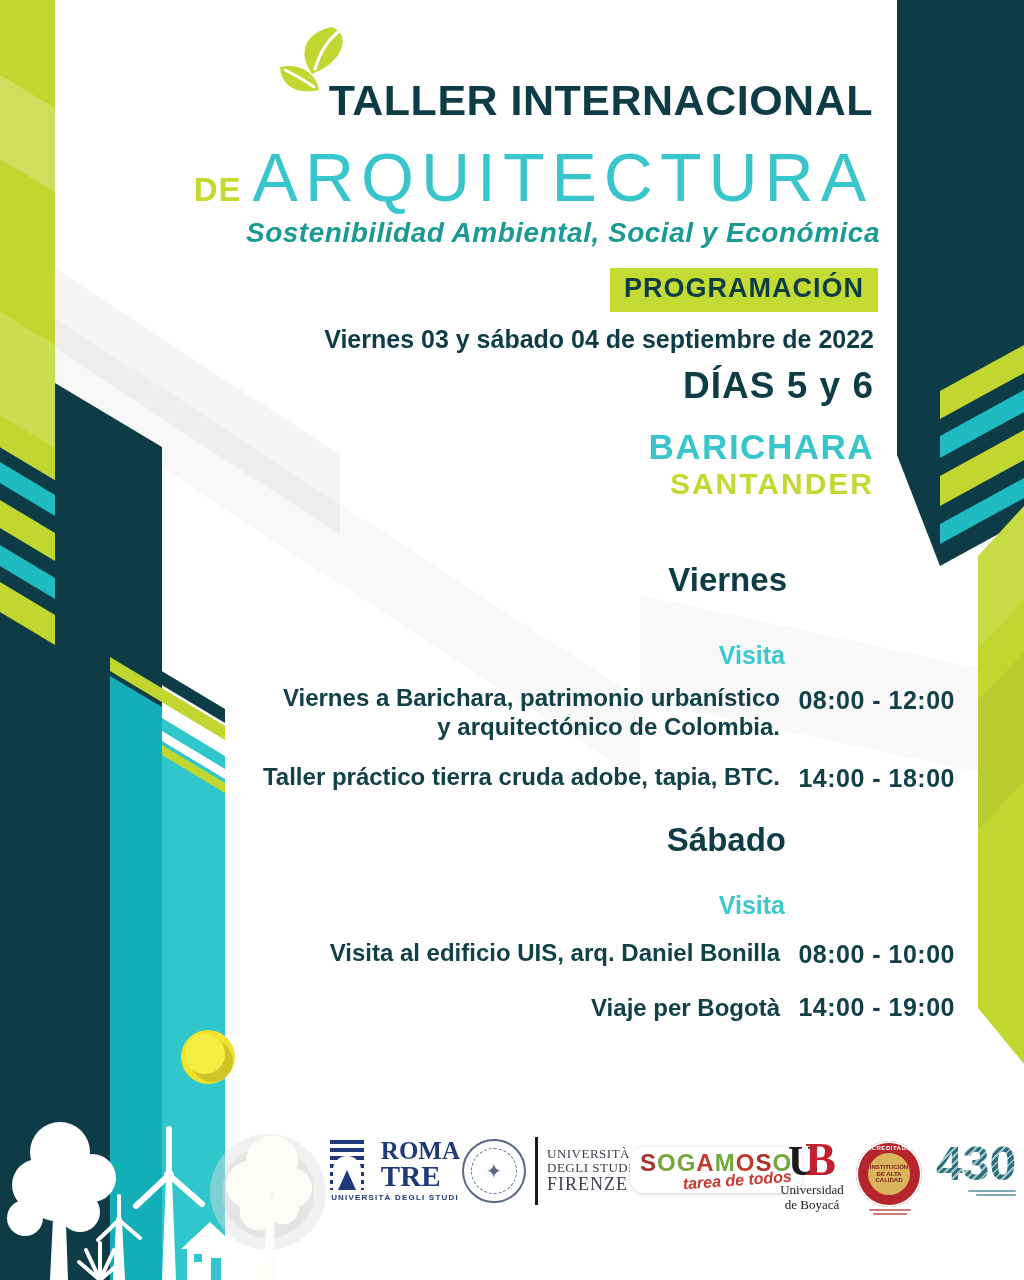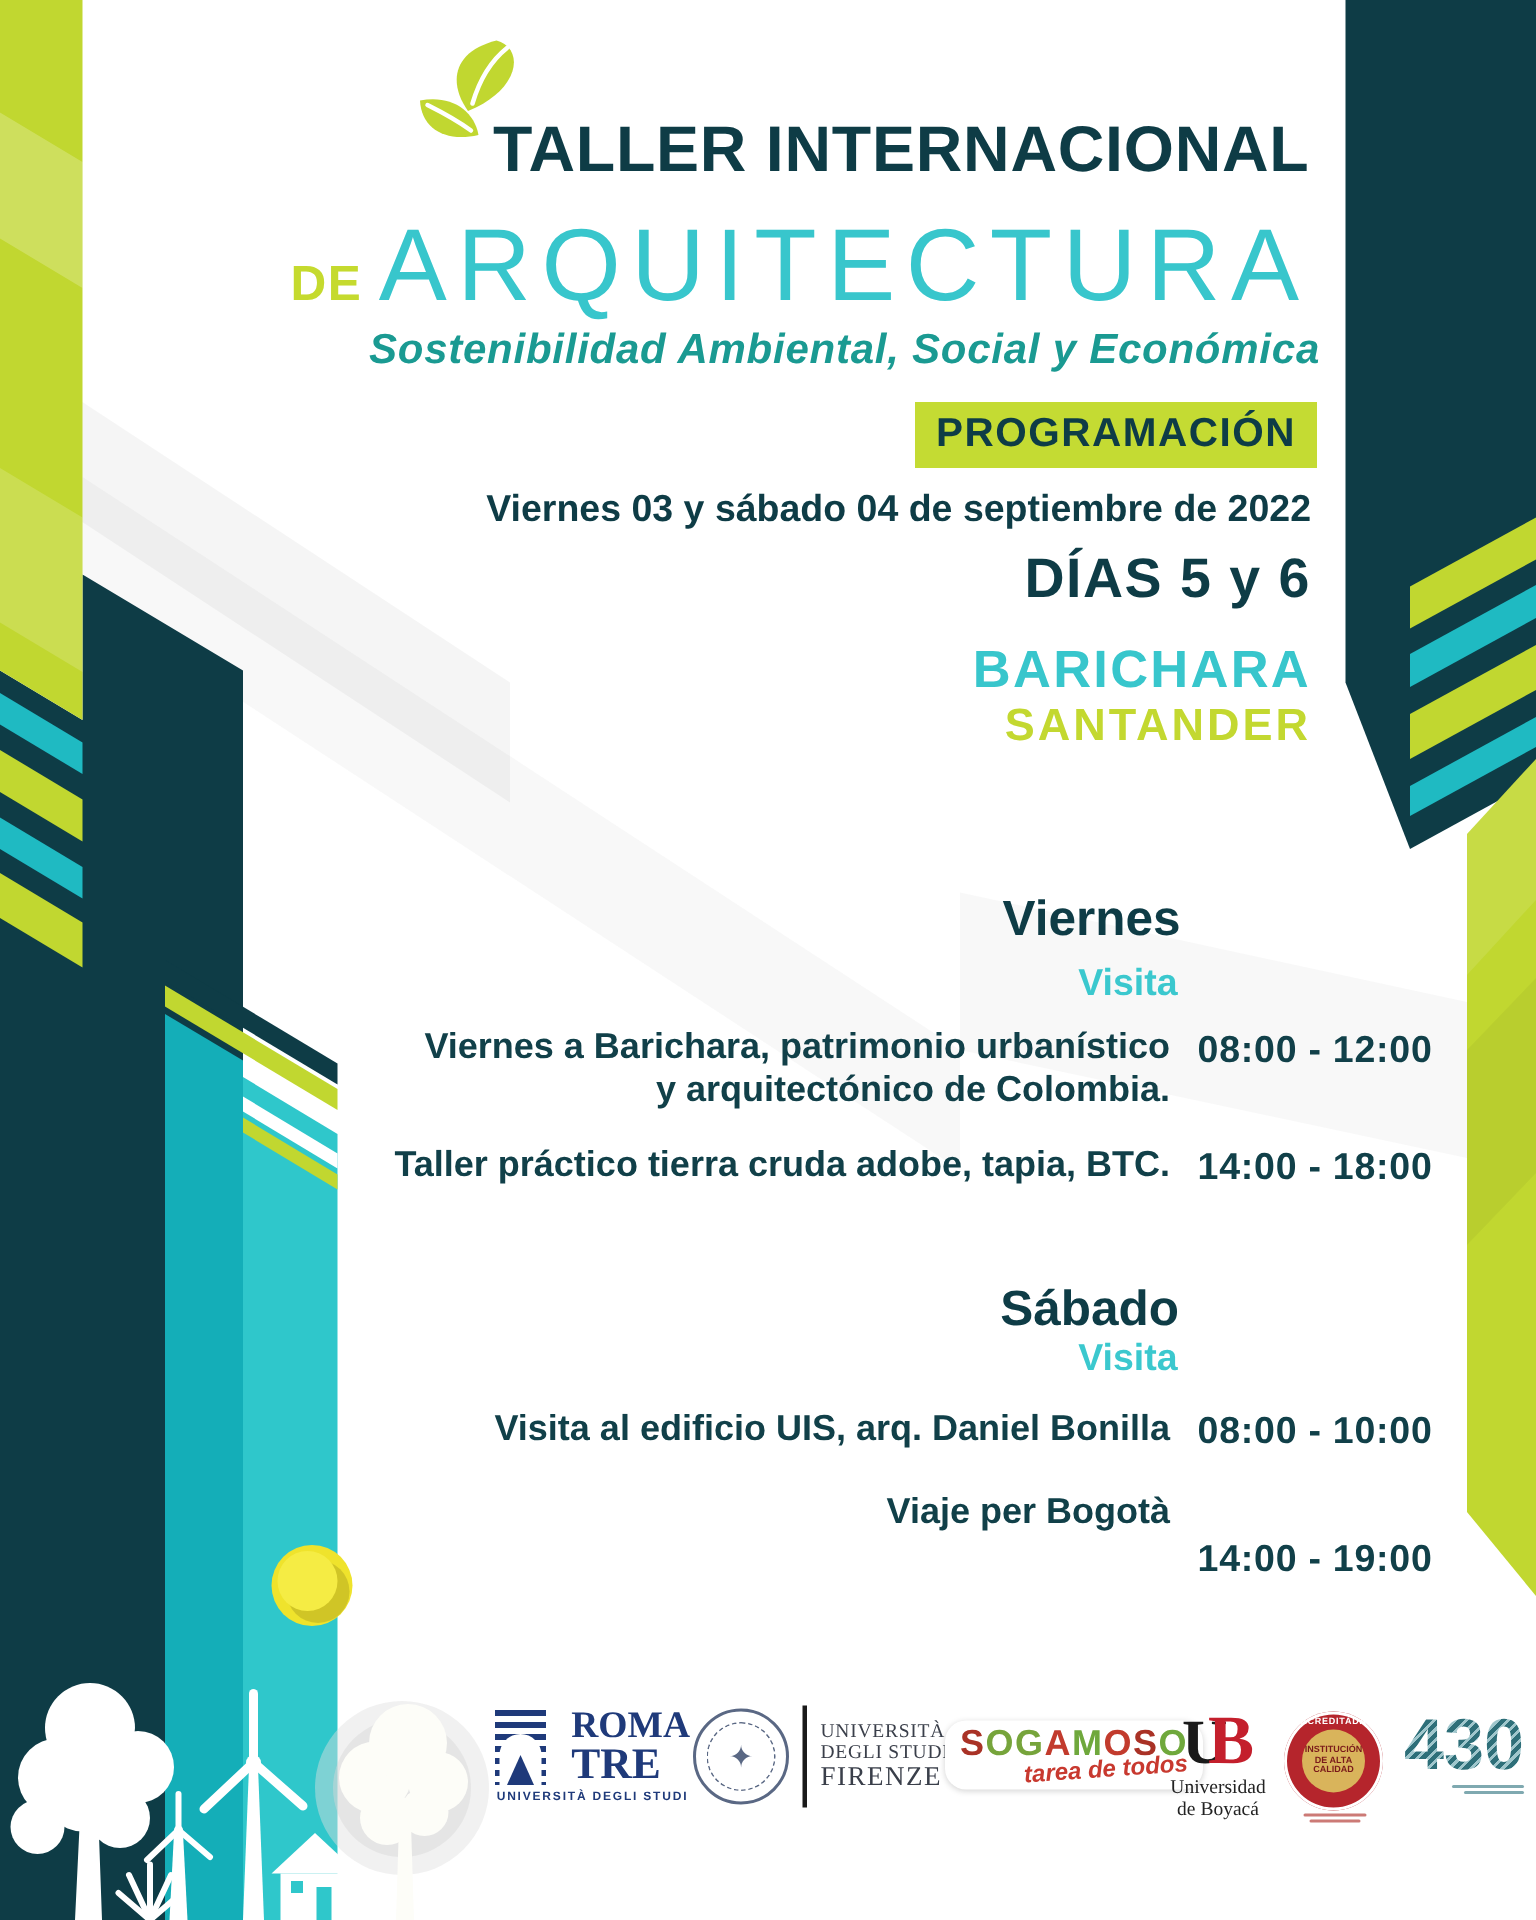--- a/index.html
+++ b/index.html
@@ -14,36 +14,36 @@
   #title2 .de{font-size:33px;color:#C5DA2E;font-weight:bold;letter-spacing:1px;}
   #title2 .arq{font-size:68px;color:#38C6CC;font-weight:normal;letter-spacing:7px;margin-right:-7px;}
   #subtitle{top:207px;right:144px;font-size:28px;font-style:italic;font-weight:bold;color:#1A9A92;letter-spacing:0.5px;margin-top:10px;}
   #badge{top:268px;right:146px;background:#C4DB33;color:#0E3C46;font-weight:bold;font-size:27px;
          padding:5px 14px 8px 14px;letter-spacing:1px;}
   #dateline{top:325px;right:150px;font-size:25px;color:#0E3C46;font-weight:bold;}
   #days{top:365px;right:150px;font-size:37px;font-weight:bold;color:#0E3C46;letter-spacing:1px;}
   #city{top:427px;right:150px;font-size:35px;font-weight:bold;color:#38C6CC;letter-spacing:1.5px;}
   #dept{top:467px;right:150px;font-size:30px;color:#C3D830;letter-spacing:2px;font-weight:bold;}
 
-  .day-head{font-size:33px;font-weight:bold;color:#0E3C46;margin-top:32px;}
+  .day-head{font-size:33px;font-weight:bold;color:#0E3C46;}
   #fri-head{top:561px;right:237px;}
   #sat-head{top:821px;right:238px;}
   .cat{font-size:25px;font-weight:bold;color:#3BC8CE;margin-left:12px;}
   #fri-cat{top:641px;right:239px;}
   #sat-cat{top:891px;right:239px;}
   .desc{font-size:24px;color:#114049;text-align:right;line-height:29px;font-weight:bold;}
   #row1{top:683px;right:244px;}
   #row2{top:762px;right:244px;}
   #row3{top:938px;right:244px;}
   #row4{top:993px;right:244px;}
   .time{font-size:25px;font-weight:bold;color:#114049;letter-spacing:0.5px;}
   #time1{top:686px;right:69px;}
   #time2{top:764px;right:69px;}
   #time3{top:940px;right:69px;}
-  #time4{top:1025px;right:69px;}
+  #time4{top:993px;right:69px;}
 
   
   #logo-romatre{left:330px;top:1139px;width:130px;text-align:center;}
   #romatre-top{display:flex;align-items:center;gap:17px;justify-content:center;}
   #romatre-stripes{position:relative;width:62px;height:50px;
       background:repeating-linear-gradient(180deg,#1F3A7A 0 4px,#ffffff 4px 8px);}
   #romatre-arch{position:absolute;bottom:0;left:50%;transform:translateX(-50%);
       width:28px;height:34px;background:#fff;border-radius:14px 14px 0 0;}
   #romatre-arch .tri{position:absolute;bottom:0;left:50%;transform:translateX(-50%);
       width:0;height:0;border-left:9px solid transparent;border-right:9px solid transparent;

